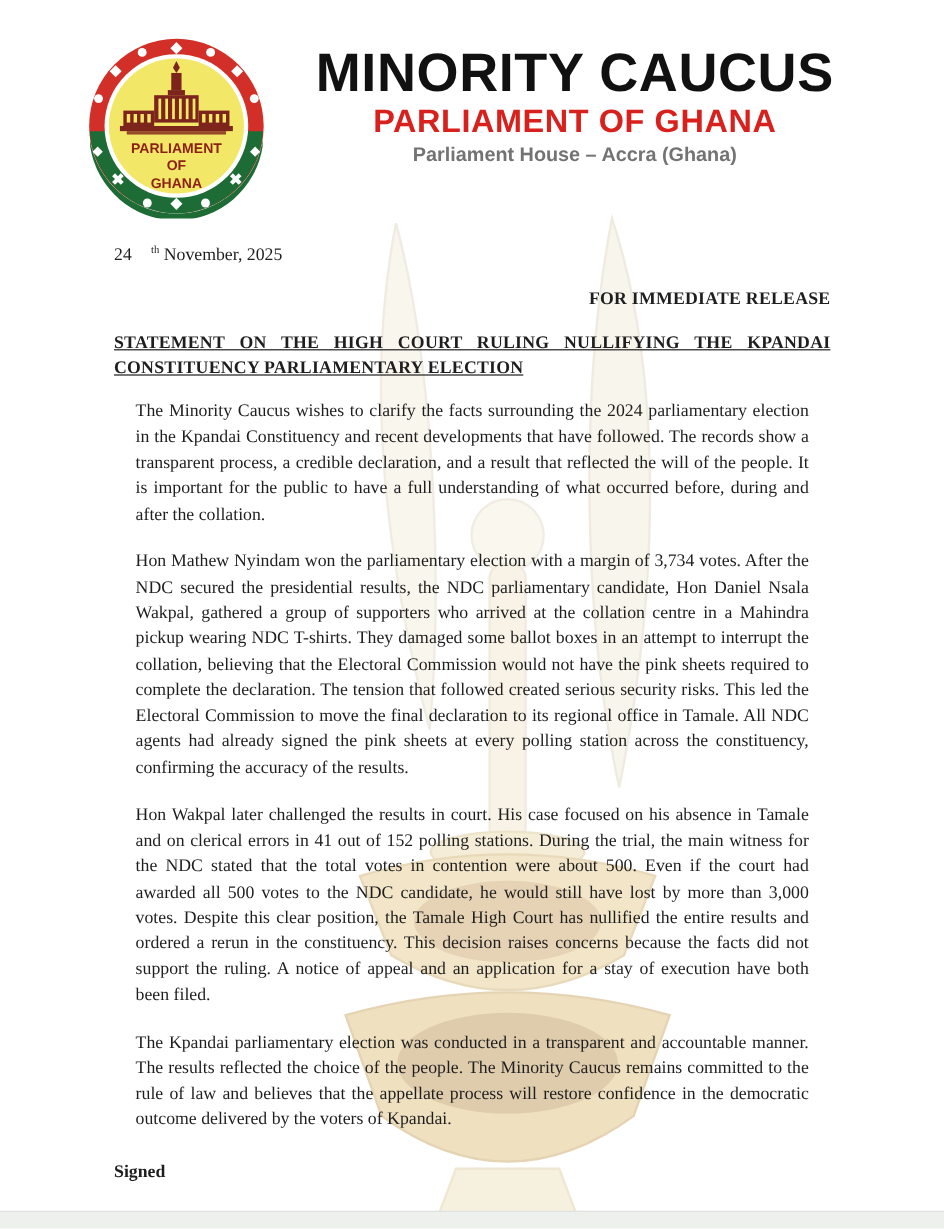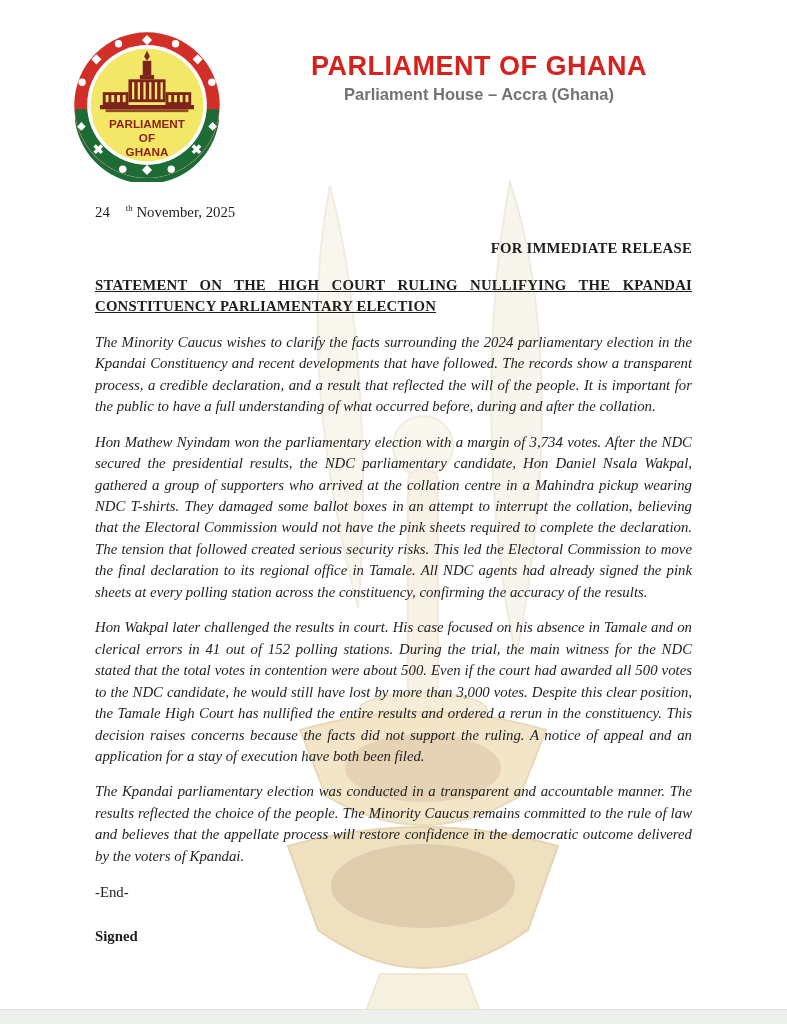--- a/index.html
+++ b/index.html
@@ -29,21 +29,21 @@
   .logo{flex:0 0 158px;}
   .head-text{flex:1;text-align:center;padding-top:10px;}
   .org-title{
     font-family:"Liberation Sans", sans-serif;
     font-weight:700;font-size:45px;line-height:1.02;
     color:#111111;letter-spacing:0.5px;white-space:nowrap;
   }
   .org-subtitle{
     font-family:"Liberation Sans", sans-serif;
     font-weight:700;font-size:27px;line-height:1.05;
-    margin-top:14px;letter-spacing:0.5px;white-space:nowrap;
+    margin-top:3px;letter-spacing:0.5px;white-space:nowrap;
   }
   .org-address{
     font-family:"Liberation Sans", sans-serif;
     font-weight:700;font-size:16.5px;color:#737373;
     margin-top:5px;white-space:nowrap;
   }
   
   .content{
     position:relative;z-index:1;
     margin:16px 95px 0 95px;
@@ -52,21 +52,21 @@
     text-align:justify;
   }
   .date-line{margin-top:6px;text-align:left;}
   .date-line sup{font-size:60%;vertical-align:super;line-height:0;padding-left:16px;}
   .release-line{font-weight:700;margin-top:15px;text-align:right;letter-spacing:0.2px;}
   .headline{
     font-weight:700;margin-top:15px;
     text-decoration:underline;
     text-align:justify;letter-spacing:0.2px;
   }
-  .content p.body-par{margin:0;margin-top:14px;font-style:italic;}
+  .content p.body-par{margin:18px;margin-top:14px;}
   .end-marker{margin-top:15px;text-align:left;}
   .sig-block{margin-top:22px;font-weight:700;line-height:1.4;text-align:left;}
 </style>
 </head>
 <body>
 
 <div class="page">
 
   <svg class="watermark" viewBox="0 0 330 835" aria-hidden="true">
     <g opacity="0.42">
@@ -151,40 +151,40 @@
           <rect x="22" y="54" width="66" height="3"></rect>
           <rect x="26" y="57" width="58" height="2" opacity="0.8"></rect>
         </g>
 
         <text x="55" y="70" text-anchor="middle" font-family="Liberation Sans, sans-serif" font-size="8.2" font-weight="bold" fill="#8d1f17">PARLIAMENT</text>
         <text x="55" y="80" text-anchor="middle" font-family="Liberation Sans, sans-serif" font-size="8.2" font-weight="bold" fill="#8d1f17">OF</text>
         <text x="55" y="90" text-anchor="middle" font-family="Liberation Sans, sans-serif" font-size="8.2" font-weight="bold" fill="#8d1f17">GHANA</text>
       </svg>
     </div>
     <div class="head-text">
+      <div class="org-title">MINORITY CAUCUS</div>
       <div class="org-subtitle" id="org-subtitle" style="color: rgb(216, 33, 29);">PARLIAMENT OF GHANA</div>
       <div class="org-address">Parliament House – Accra (Ghana)</div>
     </div>
   </div>
 
   <div class="content">
     <div class="date-line">
       <span>24</span><sup>th</sup><span> November, 2025</span>
     </div>
 
     <div class="release-line">FOR IMMEDIATE RELEASE</div>
 
     <div class="headline">STATEMENT ON THE HIGH COURT RULING NULLIFYING THE KPANDAI CONSTITUENCY PARLIAMENTARY ELECTION</div>
 
     <p class="body-par">The Minority Caucus wishes to clarify the facts surrounding the 2024 parliamentary election in the Kpandai Constituency and recent developments that have followed. The records show a transparent process, a credible declaration, and a result that reflected the will of the people. It is important for the public to have a full understanding of what occurred before, during and after the collation.</p>
     <p class="body-par">Hon Mathew Nyindam won the parliamentary election with a margin of 3,734 votes. After the NDC secured the presidential results, the NDC parliamentary candidate, Hon Daniel Nsala Wakpal, gathered a group of supporters who arrived at the collation centre in a Mahindra pickup wearing NDC T-shirts. They damaged some ballot boxes in an attempt to interrupt the collation, believing that the Electoral Commission would not have the pink sheets required to complete the declaration. The tension that followed created serious security risks. This led the Electoral Commission to move the final declaration to its regional office in Tamale. All NDC agents had already signed the pink sheets at every polling station across the constituency, confirming the accuracy of the results.</p>
     <p class="body-par">Hon Wakpal later challenged the results in court. His case focused on his absence in Tamale and on clerical errors in 41 out of 152 polling stations. During the trial, the main witness for the NDC stated that the total votes in contention were about 500. Even if the court had awarded all 500 votes to the NDC candidate, he would still have lost by more than 3,000 votes. Despite this clear position, the Tamale High Court has nullified the entire results and ordered a rerun in the constituency. This decision raises concerns because the facts did not support the ruling. A notice of appeal and an application for a stay of execution have both been filed.</p>
     <p class="body-par">The Kpandai parliamentary election was conducted in a transparent and accountable manner. The results reflected the choice of the people. The Minority Caucus remains committed to the rule of law and believes that the appellate process will restore confidence in the democratic outcome delivered by the voters of Kpandai.</p>
 
-    <div class="end-marker">-End-</div>
 
     <div class="sig-block">
       <div>Signed</div>
 
     </div>
   </div>
 
   <div class="photo-edge"></div>
 </div>
 

